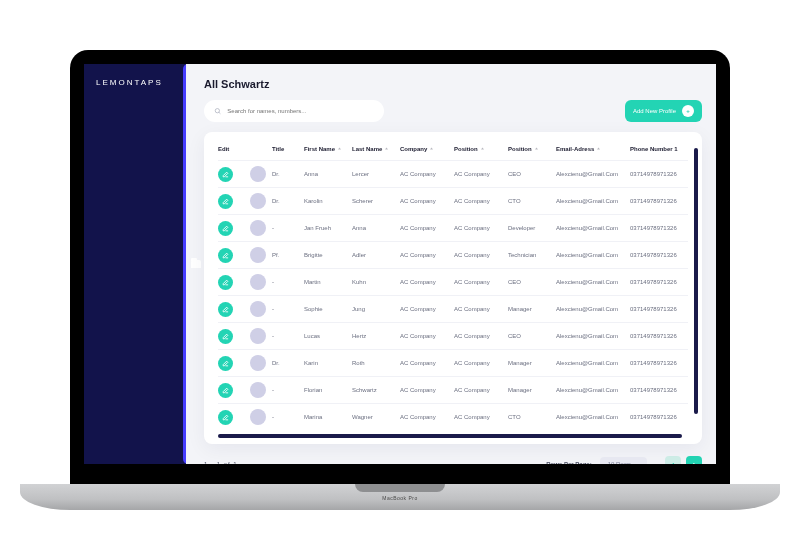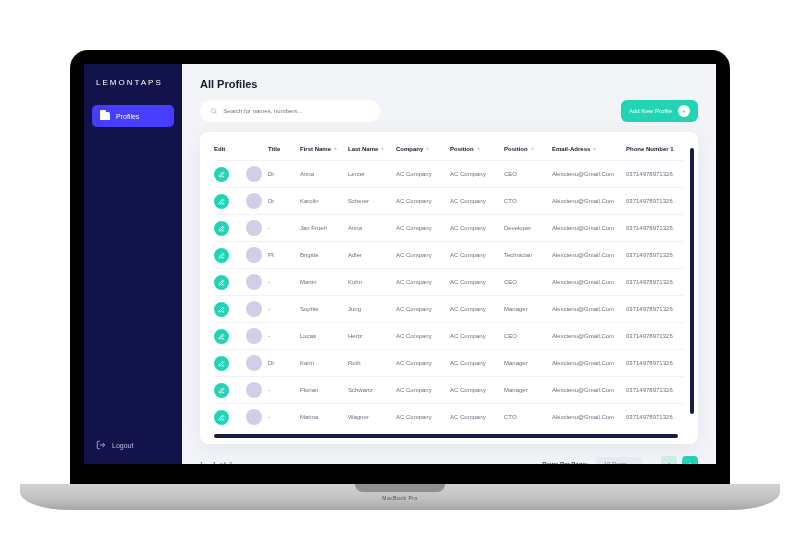--- a/index.html
+++ b/index.html
@@ -48,21 +48,21 @@
     font-size: 5px;
     color: #4a4a4a;
     letter-spacing: .5px;
   }
 
   
   .sidebar {
     width: 102px;
     background: #12134b;
     display: flex;
-    flex-direction: column;
+    flex-direction: row;
     color: #fff;
     font-size: 7px;
   }
   .logo {
     padding: 14px 12px 18px;
     font-size: 8px;
     letter-spacing: 2px;
     font-weight: 400;
   }
   .nav-item {
@@ -221,21 +221,21 @@
         </div>
         <div class="logout">
           <svg viewBox="0 0 24 24" fill="none" stroke="currentColor" stroke-width="2">
               <path d="M9 21H5a2 2 0 01-2-2V5a2 2 0 012-2h4M16 17l5-5-5-5M21 12H9"></path>
             </svg>
           <span>Logout</span>
         </div>
       </aside>
 
       <main class="main">
-        <h1 class="page-title">All Profiles</h1>
+        <h1 class="page-title">All Schwartz</h1>
 
         <div class="toolbar">
           <div class="search">
             <svg viewBox="0 0 24 24" fill="none" stroke="currentColor" stroke-width="2">
                 <circle cx="11" cy="11" r="7"></circle>
                 <path d="M21 21l-5-5"></path>
               </svg>
             <input placeholder="Search for names, numbers..." style="">
           </div>
           <div class="add-btn">

